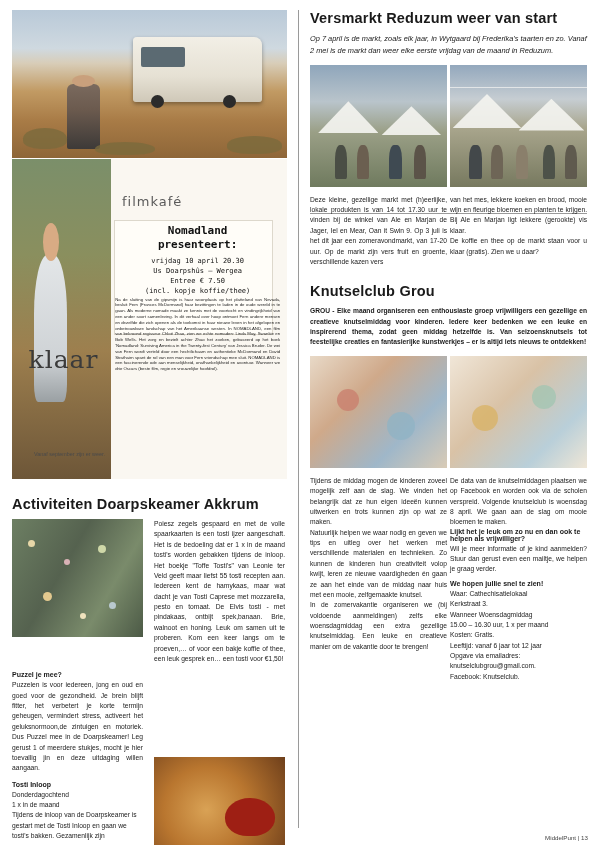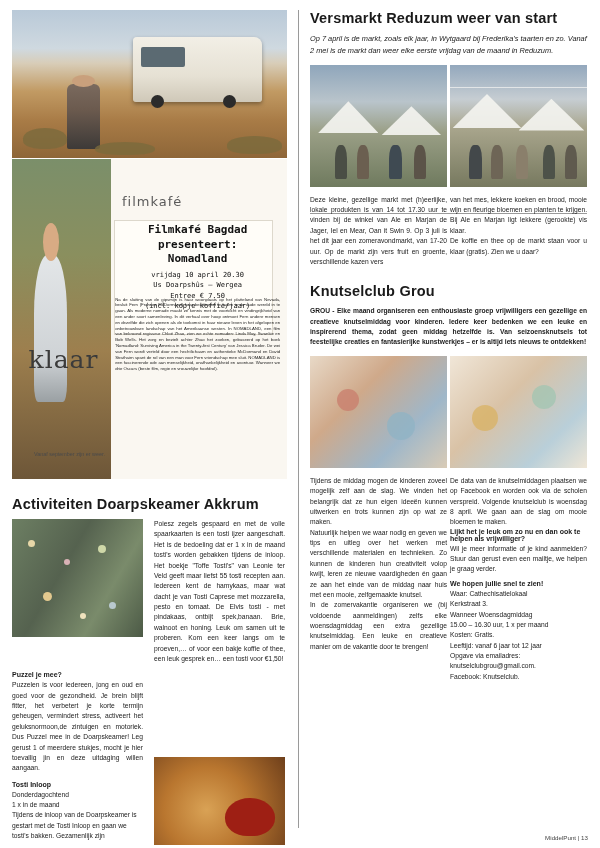--- a/index.html
+++ b/index.html
@@ -207,27 +207,26 @@
 
     <div class="photo photo-bagdad">
       <div class="bagdad-scene">
         <div class="bagdad-left">
           <div class="bagdad-woman"></div>
         </div>
         <div class="bagdad-right"></div>
         <div class="filmkafe-word">filmkafé</div>
         <div class="bagdad-frame"></div>
         <div class="bagdad-title-block">
-          <div class="bagdad-title">Filmkafé Bagdad</div>
+          <div class="bagdad-sub">Nomadland</div>
           <div class="bagdad-sub">presenteert:</div>
-          <div class="bagdad-sub">Nomadland</div>
           <div class="bagdad-lines">vrijdag 10 april 20.30</div>
           <div class="bagdad-lines" style="margin-top:0">Us Doarpshûs – Wergea</div>
           <div class="bagdad-lines" style="margin-top:0">Entree € 7.50</div>
-          <div class="bagdad-lines" style="margin-top:0">(incl. kopje koffie/jaar)</div>
+          <div class="bagdad-lines" style="margin-top:0">(incl. kopje koffie/thee)</div>
         </div>
         <div class="bagdad-blurb">Na de sluiting van de gipsmijn is haar woonplaats op het platteland van Nevada, besluit Fern (Frances McDormand) haar bezittingen te laden in de oude wereld in te gaan. Als moderne nomade maakt ze kennis met de voortocht en vindingrijkheid van een ander soort samenleving. In dit verhaal over hoop ontmoet Fern andere mensen en dezelfde die zich openen als de toekomst in haar nieuwe leven in het afgelopen en onbetrouwbare landschap van het Amerikaanse westen. In NOMADLAND, een film van bekroond regisseur Chloé Zhao, zien we echte nomaden: Linda May, Swankie en Bob Wells. Het zorg en bezielt achter Zhao het zoeken, gebaseerd op het boek 'Nomadland: Surviving America in the Twenty-first Century' van Jessica Bruder. De wei van Fern wordt verteld door een hechtlichaam en authentieke McDormand en David Strathairn spant de rol van een man voor Fern vriendschap mee sluit. NOMADLAND is een fascinerende ode aan menselijkheid, onafhankelijkheid en avontuur. Wanneer we drie Oscars (beste film, regie en vrouwelijke hoofdrol).</div>
         <div class="bagdad-word">klaar</div>
         <div class="bagdad-note">Vanaf september zijn er weer.</div>
       </div>
     </div>
 
     <div style="margin-top:17px;">
       <h2 class="section-title">Activiteiten Doarpskeamer Akkrum</h2>
 

